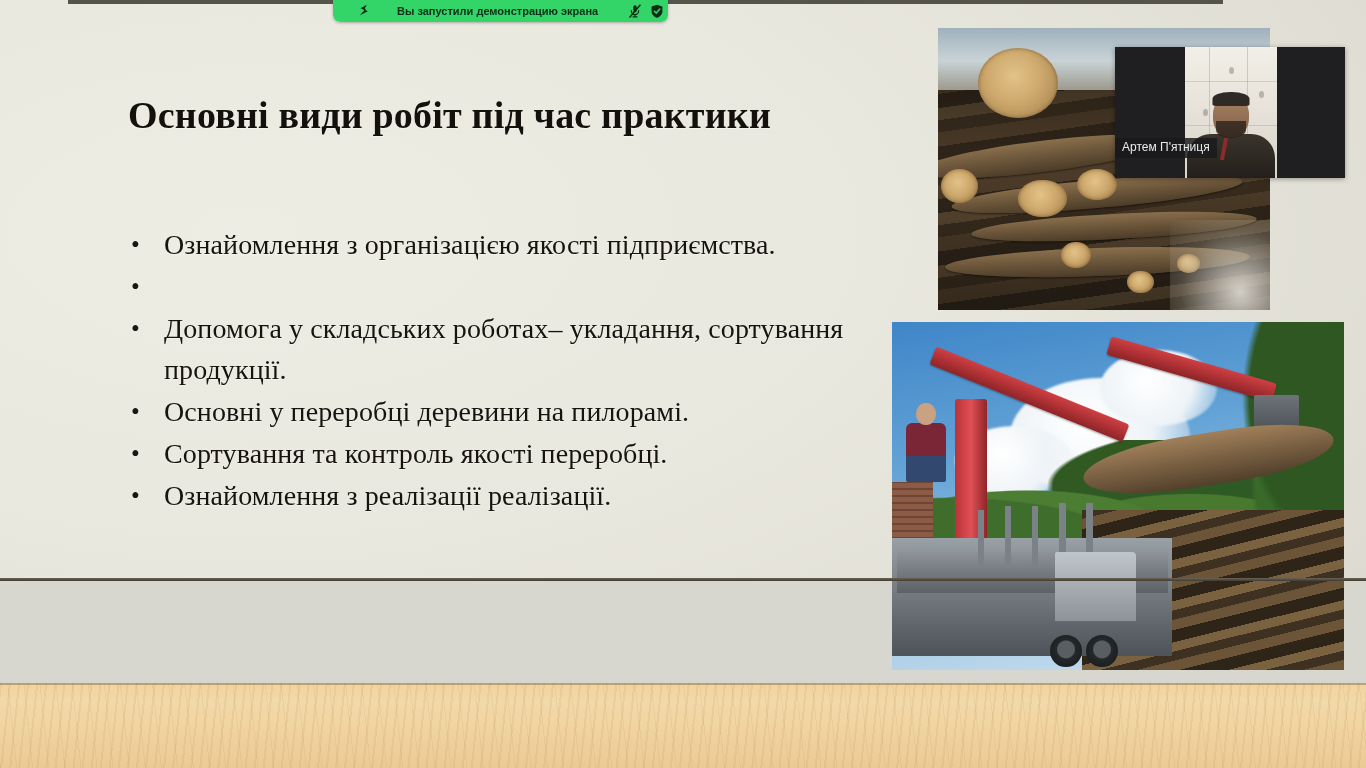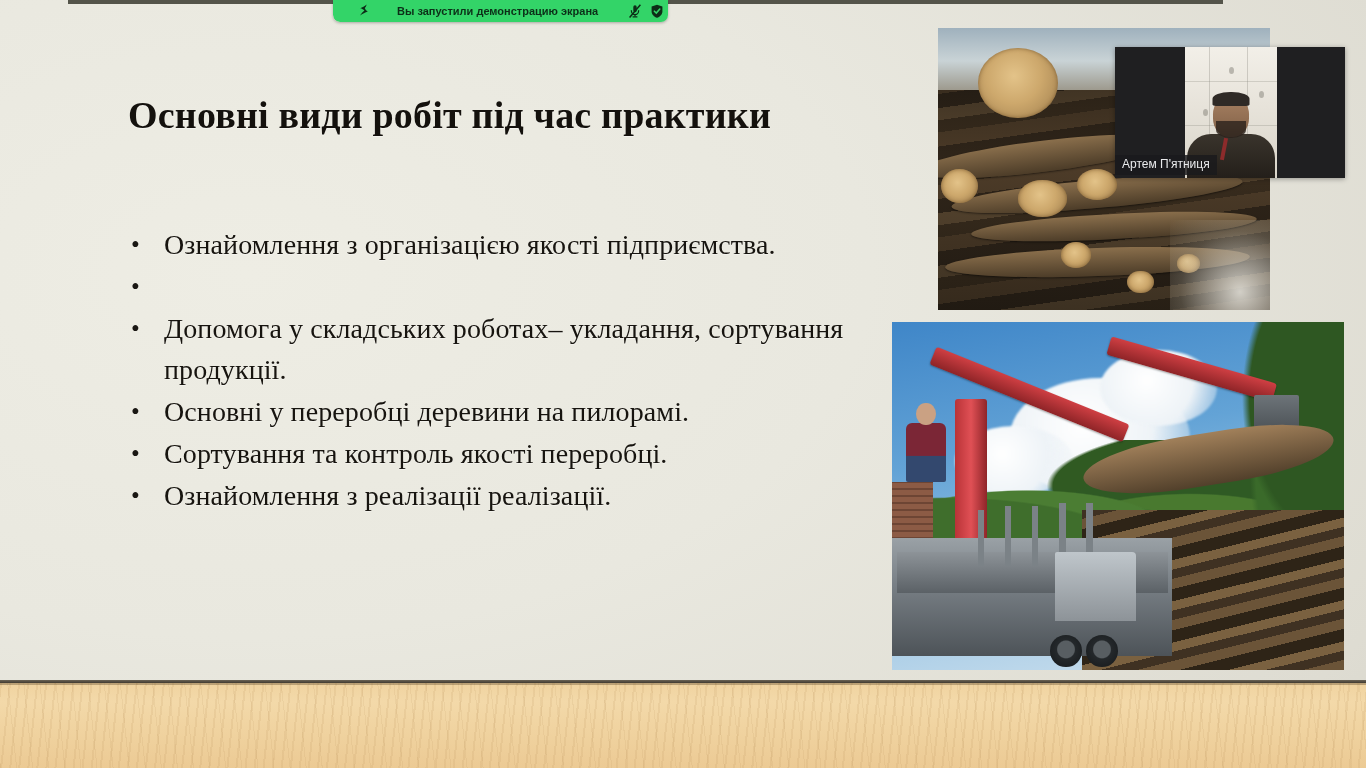--- a/index.html
+++ b/index.html
@@ -13,21 +13,21 @@
   #screen { position:relative; width:1366px; height:768px; overflow:hidden; }
 
   
   .share-frame-top {
     position:absolute; left:68px; top:0; width:1155px; height:4px;
     background:#54544a; z-index:40;
   }
 
   
   .slide {
-    position:absolute; left:0; top:0; width:1366px; height:683px;
+    position:absolute; left:0; top:0; width:1366px; height:581px;
     background:
       radial-gradient(120% 140% at 18% 40%, #eeede4 0%, #e9e8df 38%, #dedcd2 78%, #d3d1c6 100%);
   }
   .slide::after{
     content:""; position:absolute; left:0; right:0; bottom:0; height:3px;
     background:linear-gradient(180deg,#6b6355,#413b30);
   }
 
   
   .floor {
@@ -214,21 +214,21 @@
   .wv-person-body {
     position:absolute; left:50%; transform:translateX(-50%); bottom:0;
     width:88px; height:44px; border-radius:24px 24px 0 0;
     background:linear-gradient(180deg,#3a342c 0%, #241f1a 100%);
   }
   .wv-lanyard{
     position:absolute; left:40%; bottom:18px; width:4px; height:22px;
     background:#8c2b2b; transform:rotate(11deg);
   }
   .webcam-name {
-    position:absolute; left:0; bottom:3px;
+    position:absolute; left:0; bottom:20px;
     padding:2px 7px 3px 7px;
     background:rgba(26,26,28,.82);
     color:#e9eaec; font-size:12px; line-height:15px;
     font-family:"Liberation Sans", sans-serif;
     white-space:nowrap; z-index:2;
   }
 
   
   .share-bar {
     position:absolute; left:333px; top:0; height:22px; z-index:50;

